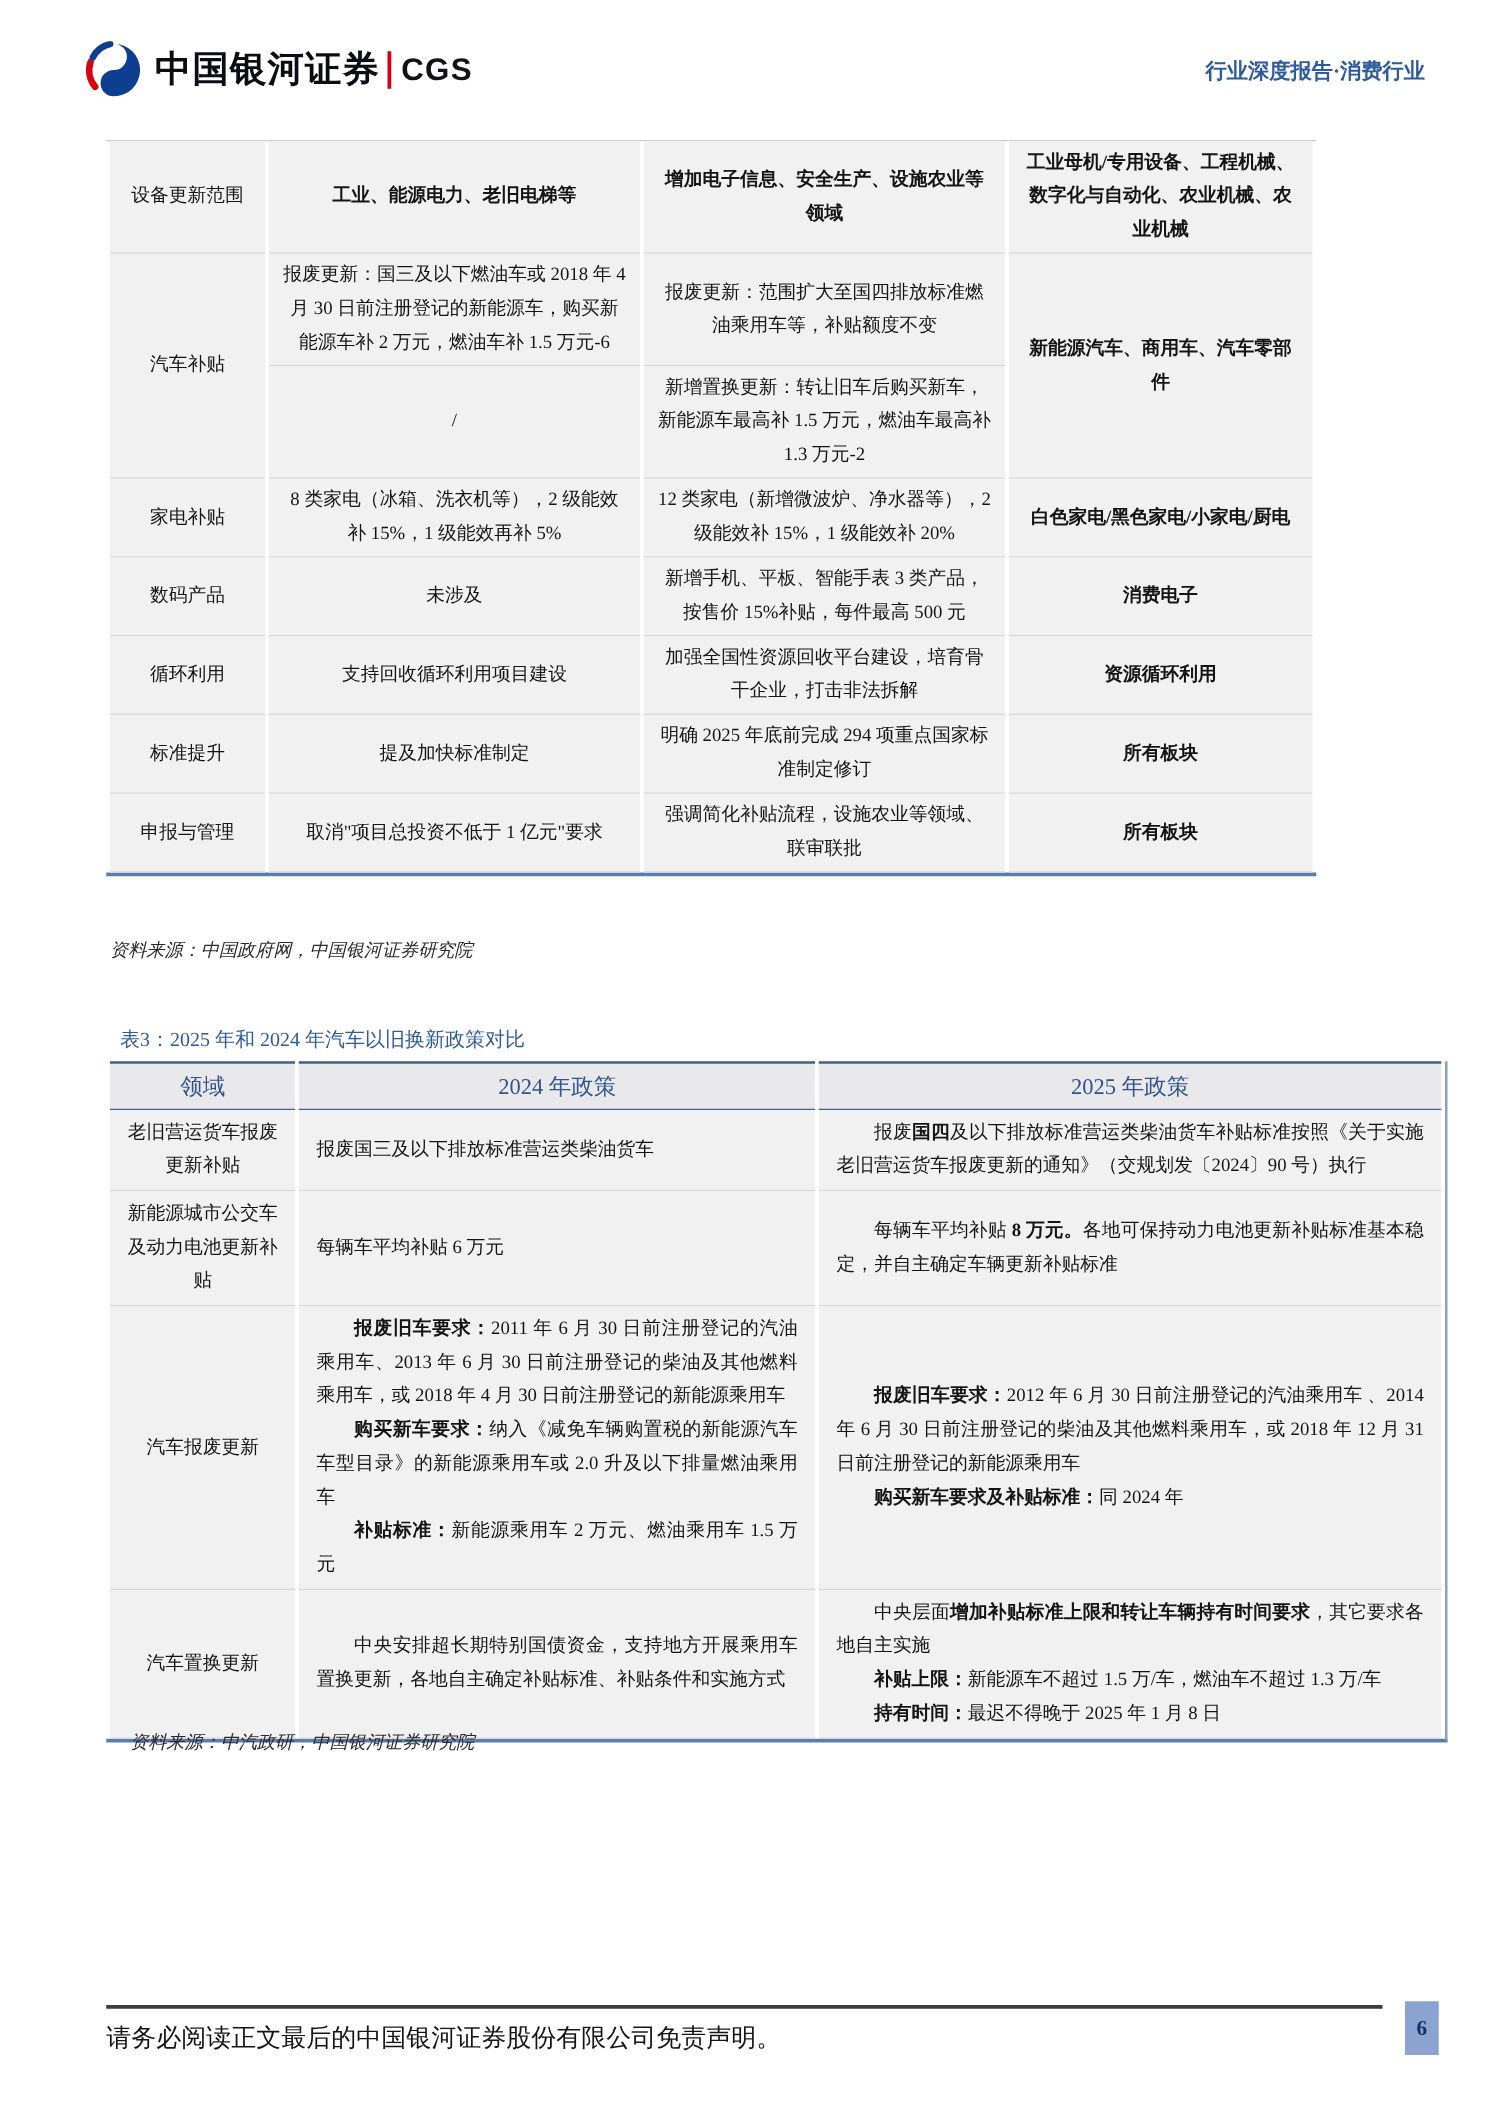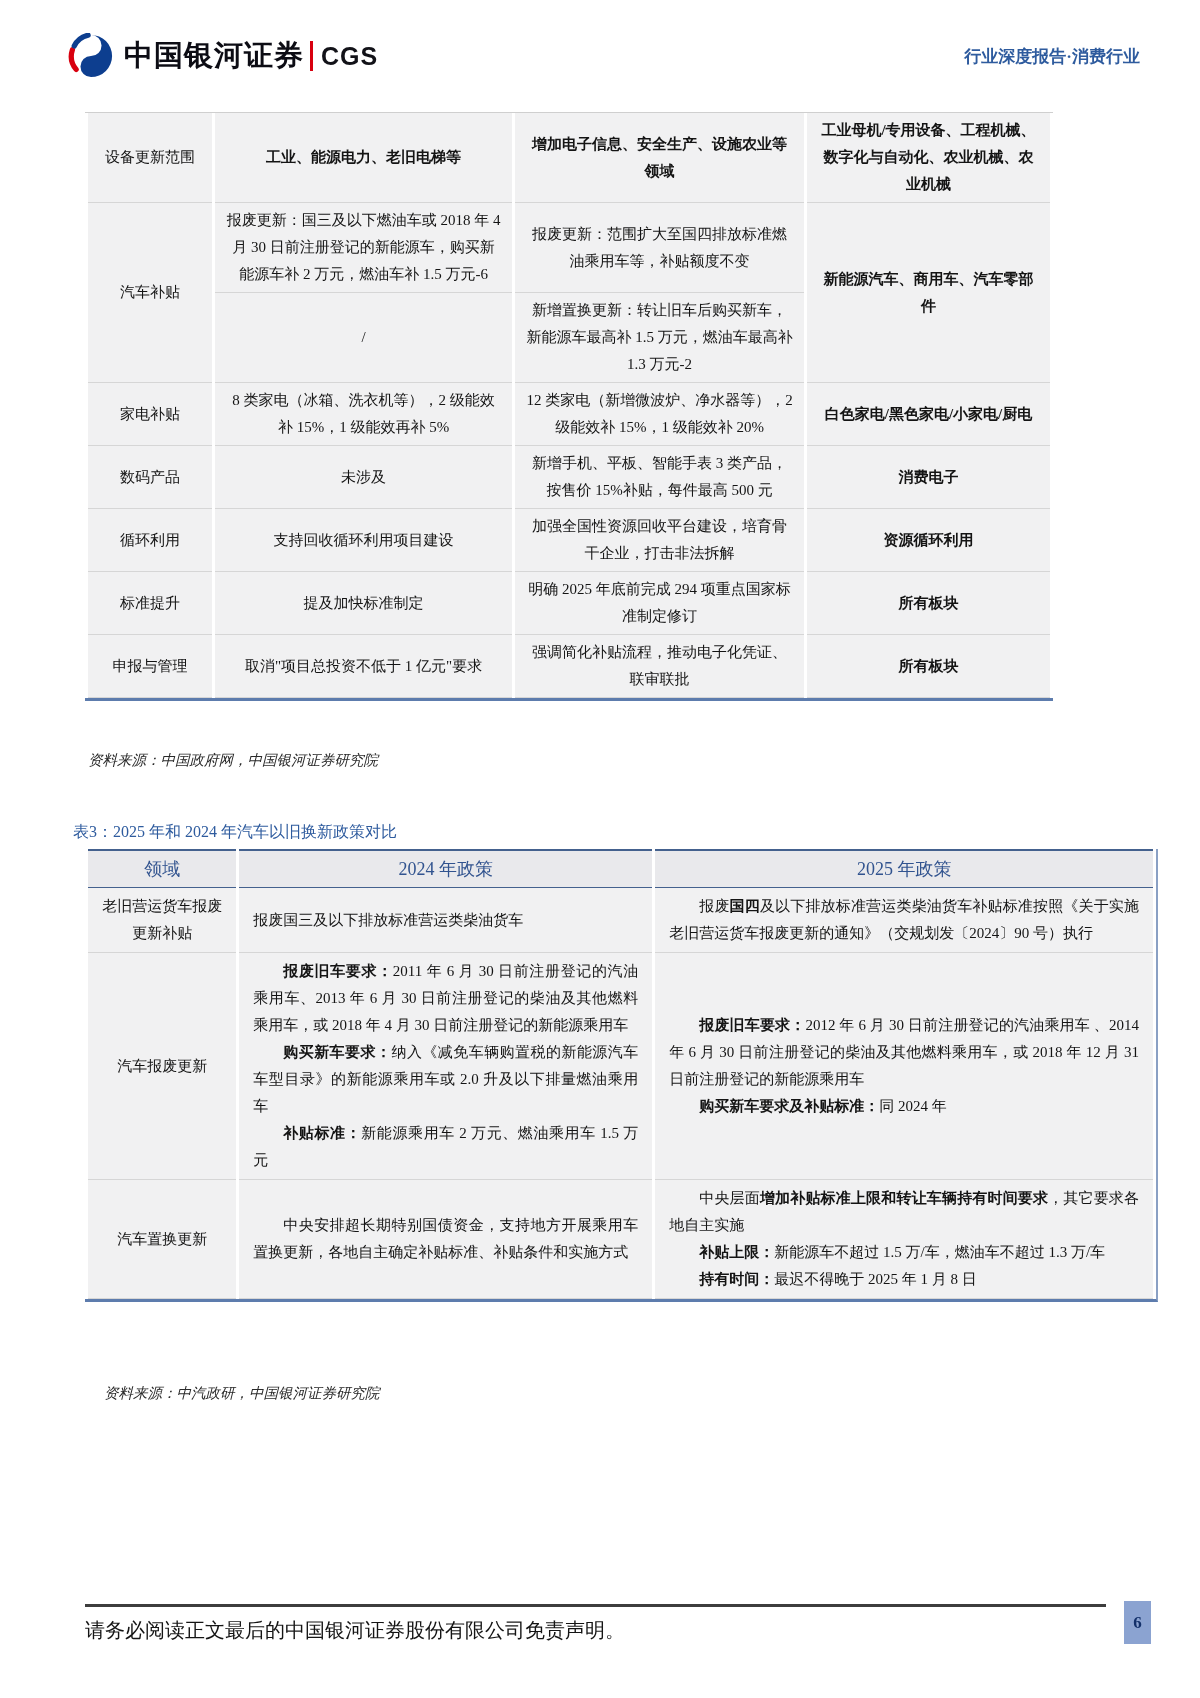--- a/index.html
+++ b/index.html
@@ -23,21 +23,21 @@
   table.pol td{background:#f1f1f2;border-bottom:1px solid #d6d6d6;vertical-align:middle;
                font-size:15px;line-height:1.8;color:#141414;padding:4px 10px;text-align:center;
                word-break:break-all;}
   .bold{font-weight:bold;}
 
   
   .t1wrap{position:absolute;top:112px;left:85px;width:968px;}
   table.t1{width:100%;border-top:1px solid #cfcfcf;border-bottom:3px solid #5d7cad;}
 
   
-  .t3title{position:absolute;top:822px;left:73px;font-size:16px;color:#2e5b9e;}
+  .t3title{position:absolute;top:822px;left:96px;font-size:16px;color:#2e5b9e;}
   .t3wrap{position:absolute;top:849px;left:85px;width:1073px;}
   table.t3{width:100%;border-bottom:3px solid #5d7cad;border-right:2px solid #8aa0c4;}
   table.t3 th{background:#e9e9ec;color:#31538f;font-weight:normal;font-size:18px;
               padding:6px 4px;border-top:2px solid #44618e;border-bottom:1px solid #44618e;
               text-align:center;}
   table.t3 td{padding:5px 14px;}
   table.t3 td.content{text-align:justify;}
   .para{text-align:justify;}
   .para.ind{text-indent:2em;}
 
@@ -122,21 +122,21 @@
           </tr>
           <tr>
             <td>标准提升</td>
             <td>提及加快标准制定</td>
             <td>明确 2025 年底前完成 294 项重点国家标准制定修订</td>
             <td class="bold">所有板块</td>
           </tr>
           <tr>
             <td>申报与管理</td>
             <td>取消"项目总投资不低于 1 亿元"要求</td>
-            <td>强调简化补贴流程，推动电子化凭证、联审联批</td>
+            <td>强调简化补贴流程，设施农业等领域、联审联批</td>
             <td class="bold">所有板块</td>
           </tr>
         </tbody>
     </table>
   </div>
   <div class="source src1">资料来源：中国政府网，中国银河证券研究院</div>
 
   <div class="t3title">表3：2025 年和 2024 年汽车以旧换新政策对比</div>
   <div class="t3wrap">
     <table class="pol t3">
@@ -156,20 +156,29 @@
           <tr>
             <td>老旧营运货车报废更新补贴</td>
             <td class="content">
               <div class="para"><span>报废国三及以下排放标准营运类柴油货车</span></div>
             </td>
             <td class="content">
               <div class="para ind"><span>报废</span><span class="bold">国四</span><span>及以下排放标准营运类柴油货车补贴标准按照《关于实施老旧营运货车报废更新的通知》（交规划发〔2024〕90 号）执行</span></div>
             </td>
           </tr>
           <tr>
+            <td>新能源城市公交车及动力电池更新补贴</td>
+            <td class="content">
+              <div class="para"><span>每辆车平均补贴 6 万元</span></div>
+            </td>
+            <td class="content">
+              <div class="para ind"><span>每辆车平均补贴 </span><span class="bold">8 万元。</span><span>各地可保持动力电池更新补贴标准基本稳定，并自主确定车辆更新补贴标准</span></div>
+            </td>
+          </tr>
+          <tr>
             <td>汽车报废更新</td>
             <td class="content">
               <div class="para ind"><span class="bold">报废旧车要求：</span><span>2011 年 6 月 30 日前注册登记的汽油乘用车、2013 年 6 月 30 日前注册登记的柴油及其他燃料乘用车，或 2018 年 4 月 30 日前注册登记的新能源乘用车</span></div>
               <div class="para ind"><span class="bold">购买新车要求：</span><span>纳入《减免车辆购置税的新能源汽车车型目录》的新能源乘用车或 2.0 升及以下排量燃油乘用车</span></div>
               <div class="para ind"><span class="bold">补贴标准：</span><span>新能源乘用车 2 万元、燃油乘用车 1.5 万元</span></div>
             </td>
             <td class="content">
               <div class="para ind"><span class="bold">报废旧车要求：</span><span>2012 年 6 月 30 日前注册登记的汽油乘用车 、2014 年 6 月 30 日前注册登记的柴油及其他燃料乘用车，或 2018 年 12 月 31 日前注册登记的新能源乘用车</span></div>
               <div class="para ind"><span class="bold">购买新车要求及补贴标准：</span><span>同 2024 年</span></div>
             </td>

